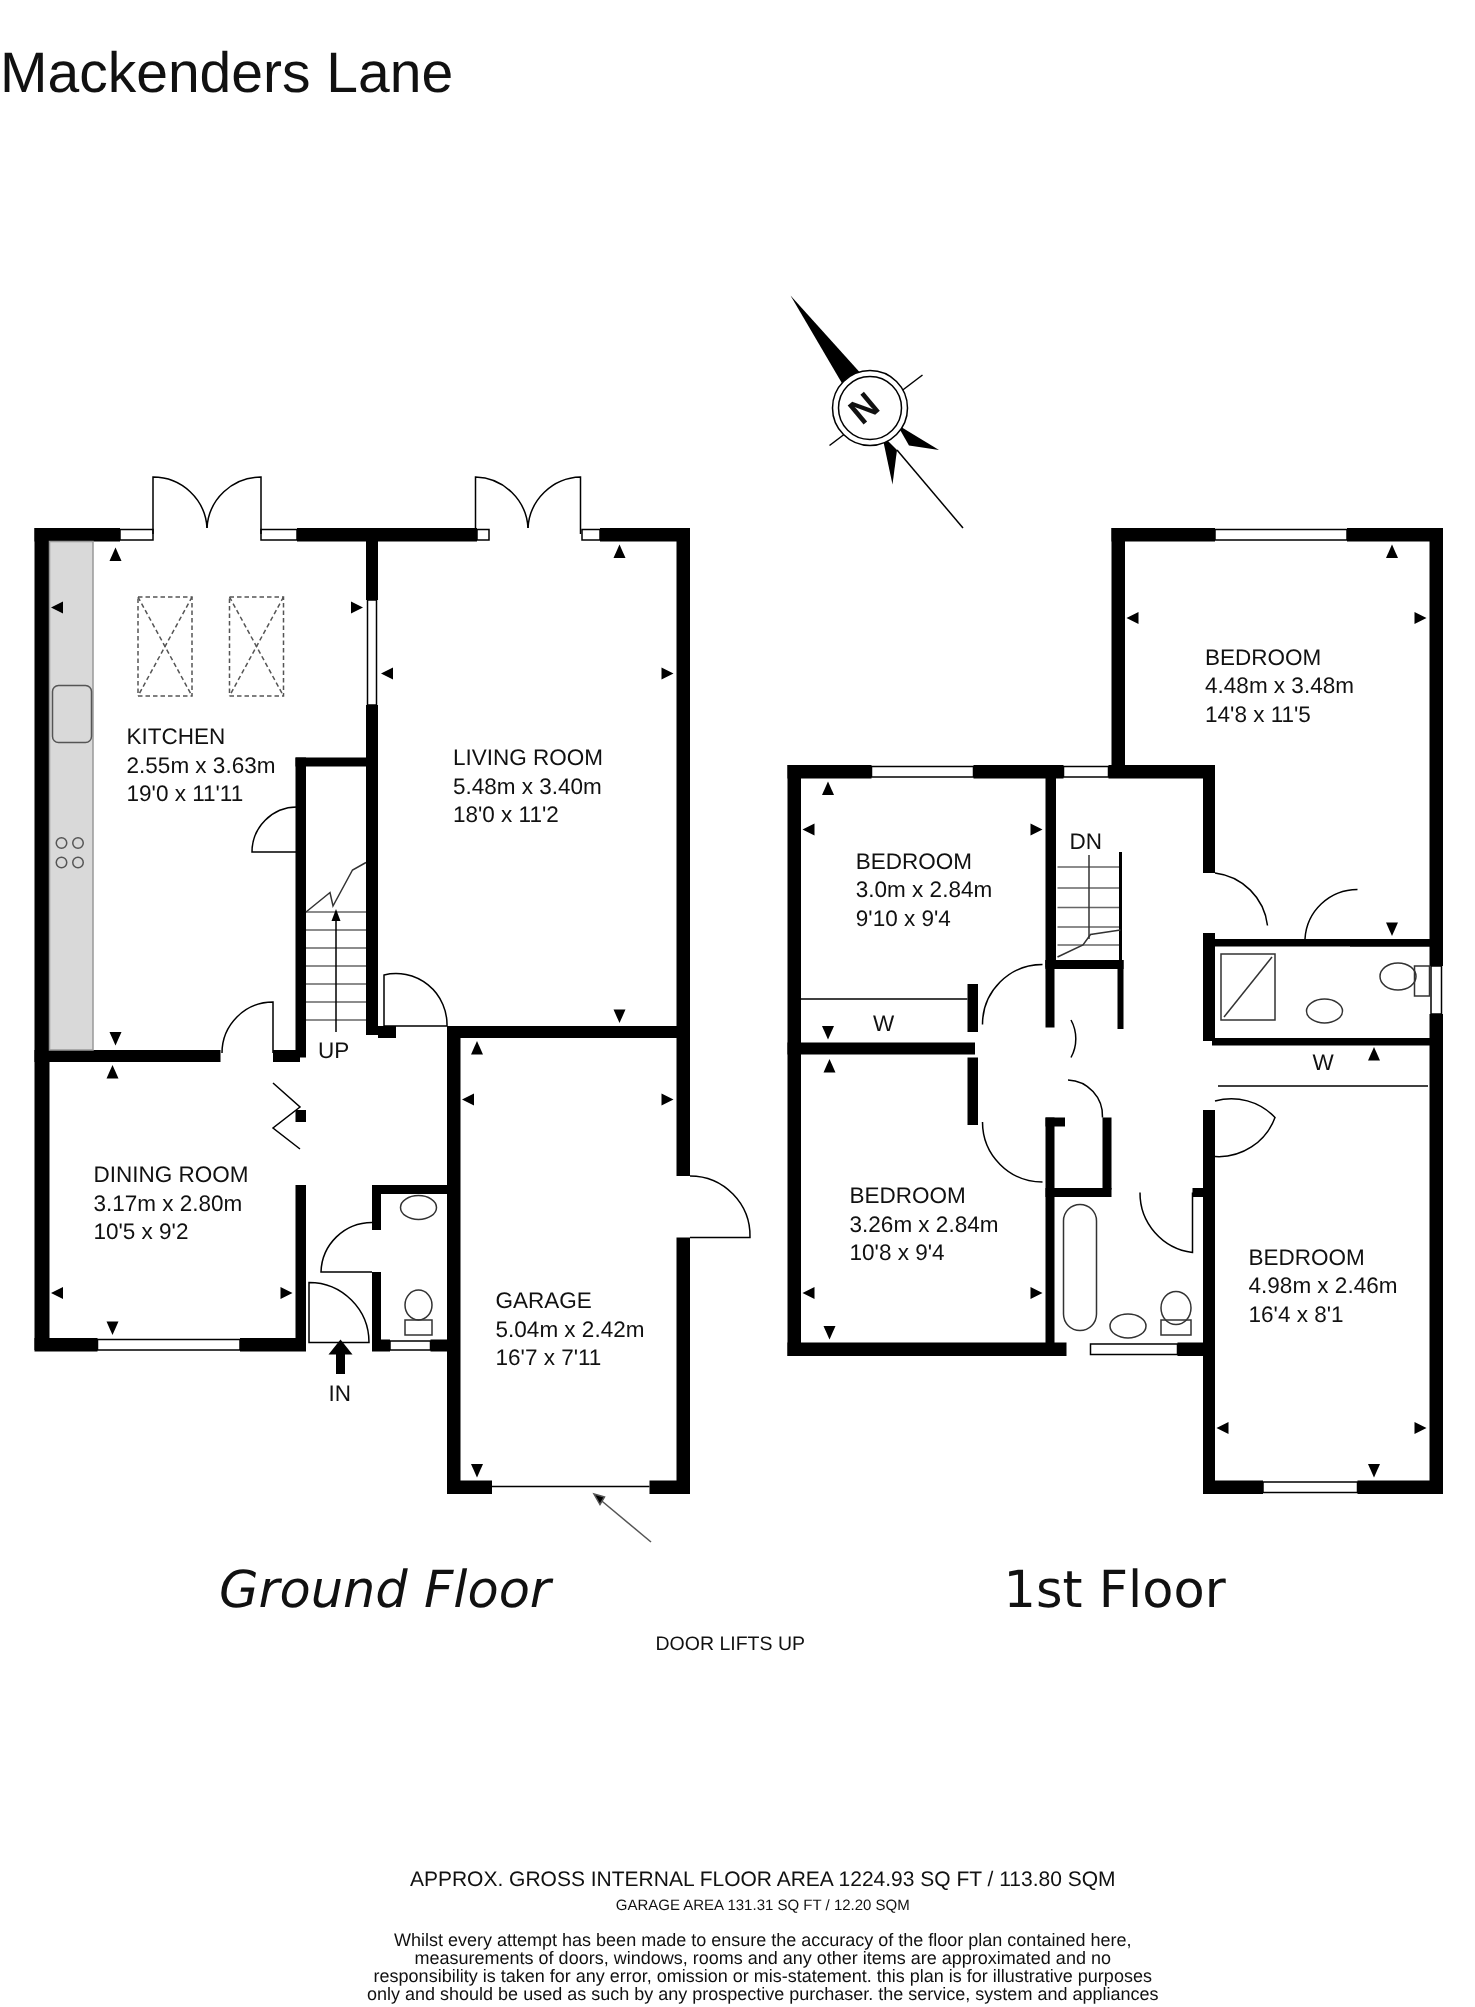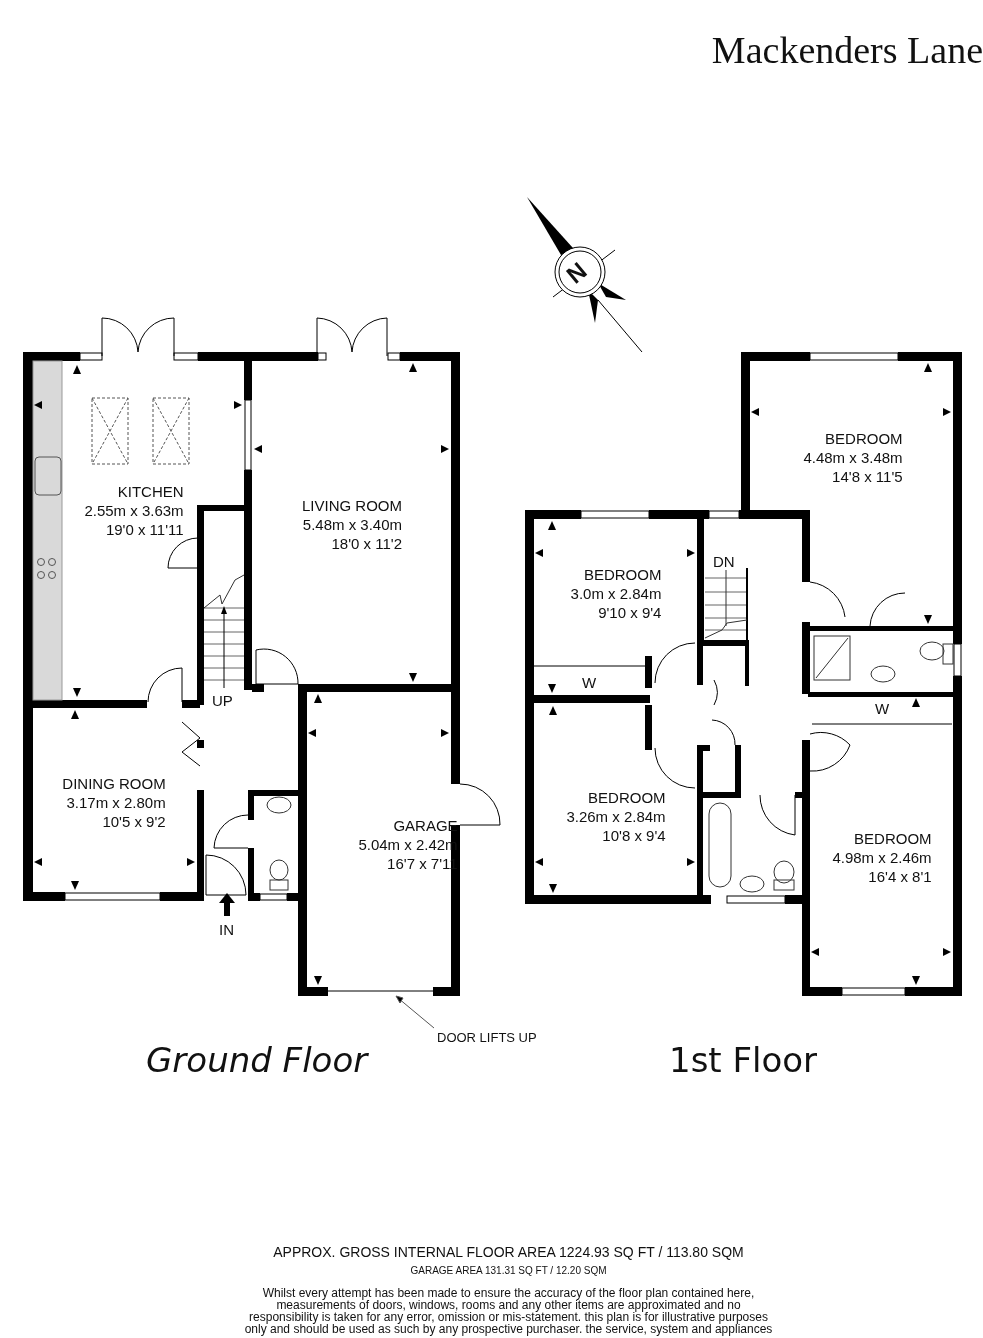--- a/index.html
+++ b/index.html
@@ -1,19 +1,19 @@
 <!DOCTYPE html>
 <html><head>
 <meta charset="utf-8">
 <style>
   html, body { margin:0; padding:0; background:#ffffff; }
   body { width:983px; height:1338px; position:relative; overflow:hidden; font-family:"Liberation Sans", sans-serif; color:#111; }
-  .title { position:absolute; top:28px; left:0; width:983px; text-align:right; font-size:38px; font-family:Liberation Serif, serif; }
+  .title { position:absolute; top:28px; left:0; width:983px; text-align:left; font-size:38px; font-family:Liberation Sans, sans-serif; }
   .floor-label { position:absolute; font-size:34px; font-family:"DejaVu Sans", sans-serif; }
-  .room-label { position:absolute; text-align:right; font-size:15px; line-height:19px; white-space:nowrap; transform:translateX(-50%); }
+  .room-label { position:absolute; text-align:left; font-size:15px; line-height:19px; white-space:nowrap; transform:translateX(-50%); }
   .small-label { position:absolute; font-size:15px; }
   .note { position:absolute; font-size:13px; }
   .footer { position:absolute; left:17px; width:983px; text-align:center; }
   .f1 { top:1244px; font-size:14px; }
   .f2 { top:1265px; font-size:10px; }
   .f3 { top:1287px; font-size:12px; line-height:12px; }
   svg.plan { position:absolute; left:0; top:0; }
 </style>
 </head>
 <body>
@@ -279,28 +279,28 @@
 <div class="room-label" style="left:352px; top:496px;">
   <div>LIVING ROOM</div>
   <div>5.48m x 3.40m</div>
   <div>18'0 x 11'2</div>
 </div>
 <div class="room-label" style="left:114px; top:774px;">
   <div>DINING ROOM</div>
   <div>3.17m x 2.80m</div>
   <div>10'5 x 9'2</div>
 </div>
-<div class="room-label" style="left:380px; top:816px;margin-left:28px;">
+<div class="room-label" style="left:380px; top:858px;">
   <div>GARAGE</div>
   <div>5.04m x 2.42m</div>
   <div>16'7 x 7'11</div>
 </div>
 <div class="small-label" style="left:212px; top:692px;">UP</div>
 <div class="small-label" style="left:219px; top:921px;">IN</div>
-<div class="note" style="left:437px; top:1030px;">DOOR LIFTS UP</div>
+<div class="note" style="left:437px; top:1088px;">DOOR LIFTS UP</div>
 <div class="floor-label" style="left:146px; top:1040px;font-style:italic;">Ground Floor</div>
 
 <div class="room-label" style="left:853px; top:429px;">
   <div>BEDROOM</div>
   <div>4.48m x 3.48m</div>
   <div>14'8 x 11'5</div>
 </div>
 <div class="room-label" style="left:616px; top:565px;">
   <div>BEDROOM</div>
   <div>3.0m x 2.84m</div>

